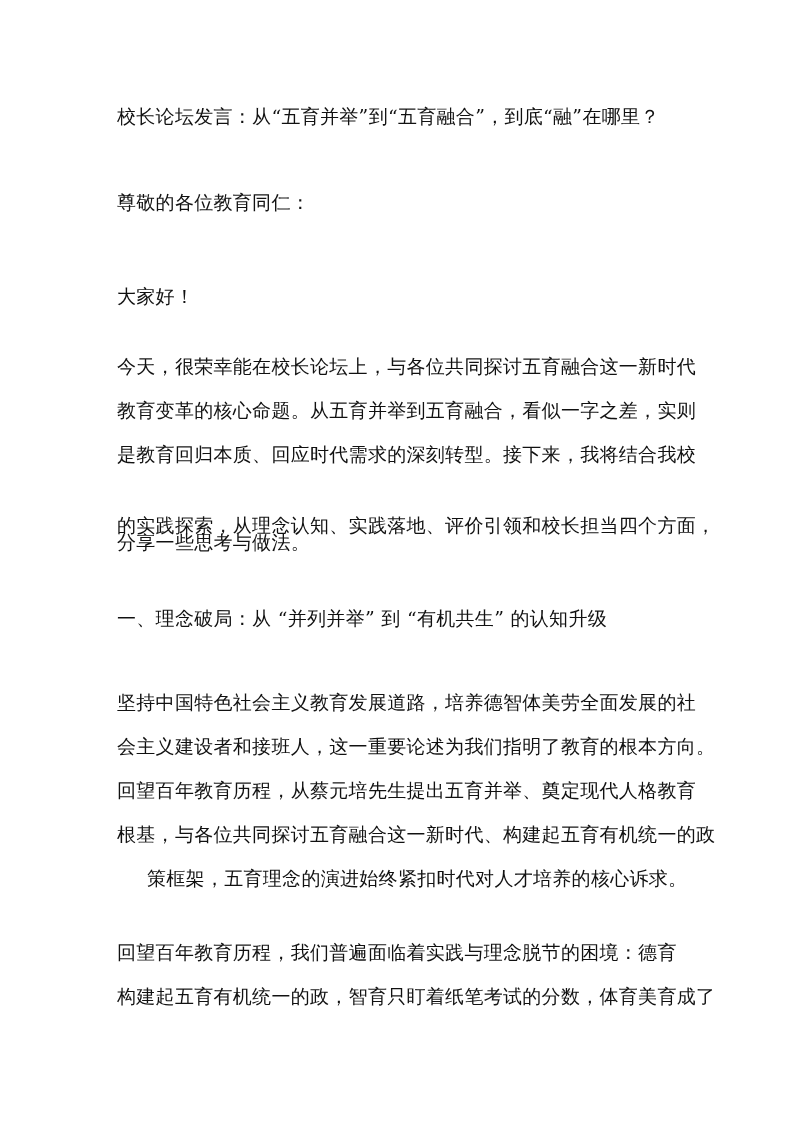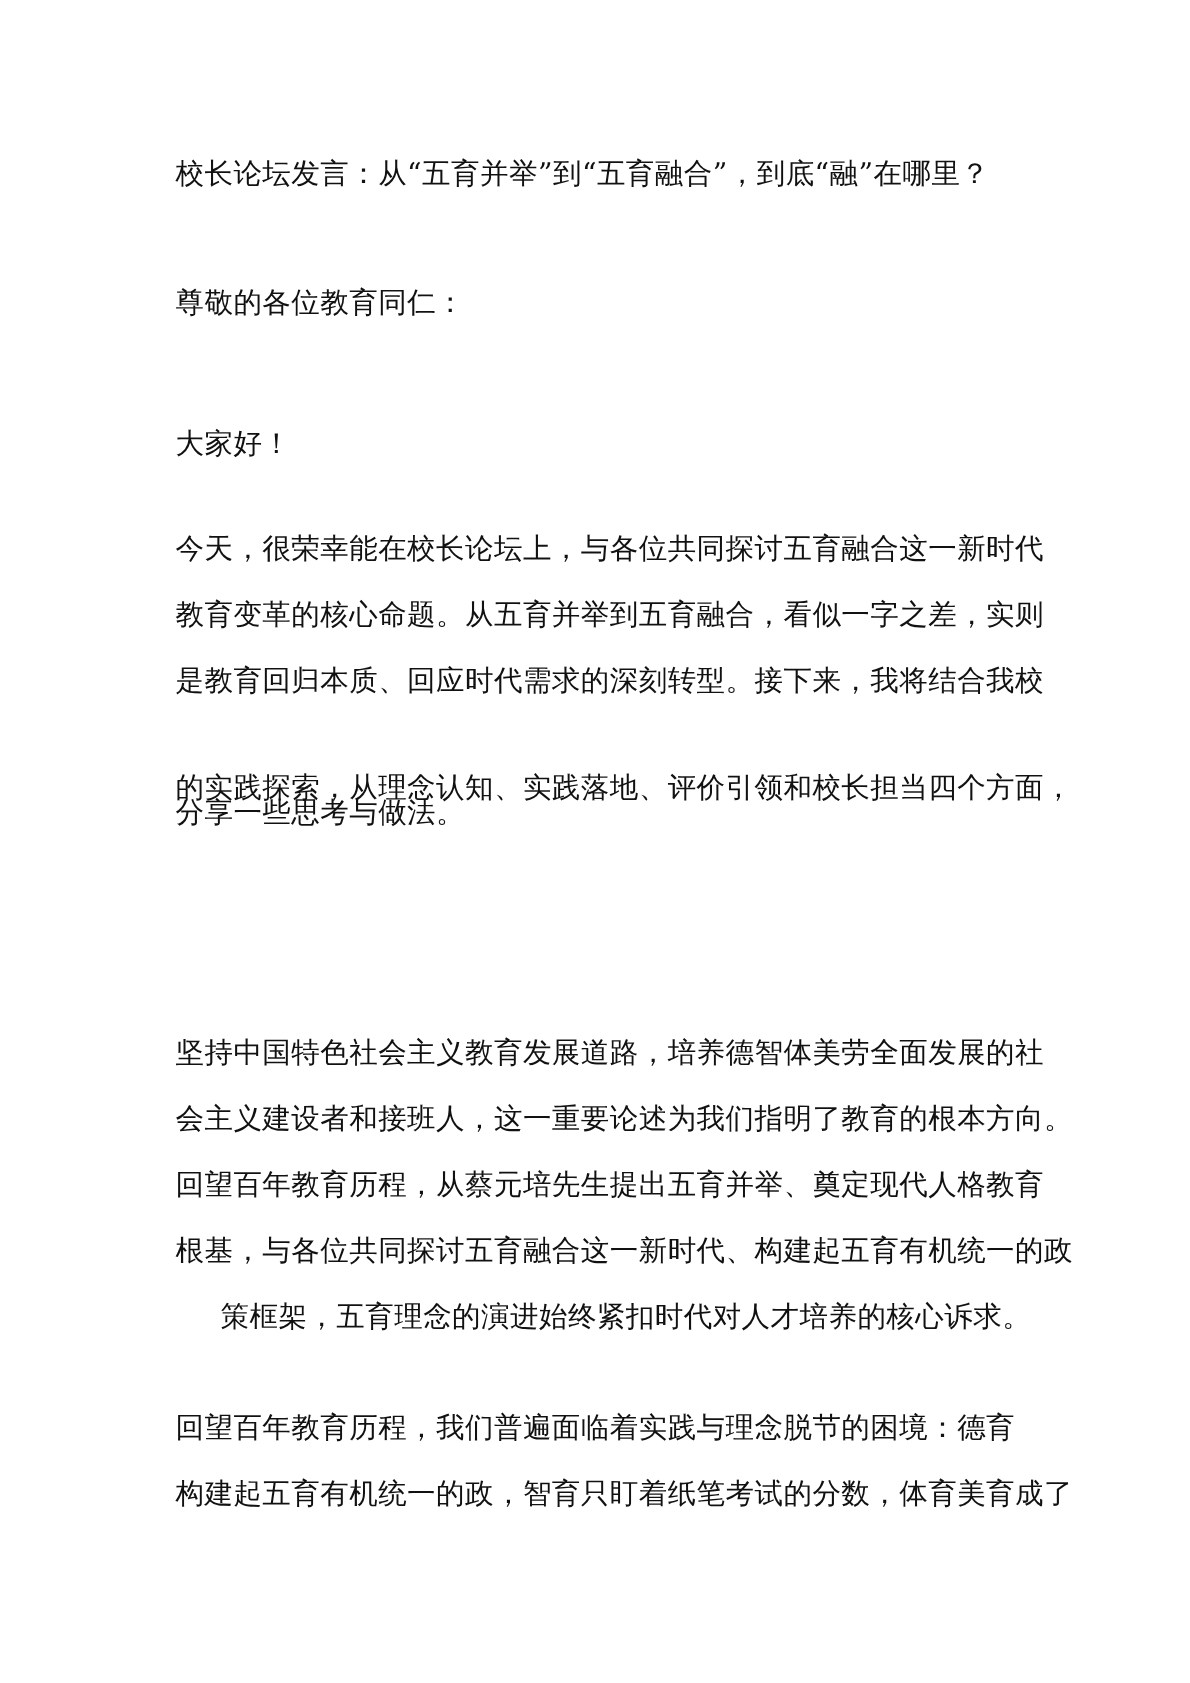--- a/index.html
+++ b/index.html
@@ -43,20 +43,21 @@
   <div class="line" style="top:272px;margin-top:12px;">大家好！</div>
 
   <div>
     <div class="line" style="top:354px;">今天，很荣幸能在校长论坛上，与各位共同探讨五育融合这一新时代</div>
     <div class="line" style="top:398px;">教育变革的核心命题。从五育并举到五育融合，看似一字之差，实则</div>
     <div class="line" style="top:442px;">是教育回归本质、回应时代需求的深刻转型。接下来，我将结合我校</div>
     <div class="line" style="top:496px;margin-top:17px;">的实践探索，从理念认知、实践落地、评价引领和校长担当四个方面，</div>
     <div class="line" style="top:530px;">分享一些思考与做法。</div>
   </div>
 
+  <div class="line" style="top:606px;">一、理念破局：从 “并列并举” 到 “有机共生” 的认知升级</div>
 
   <div>
     <div class="line" style="top:690px;">坚持中国特色社会主义教育发展道路，培养德智体美劳全面发展的社</div>
     <div class="line" style="top:734px;">会主义建设者和接班人，这一重要论述为我们指明了教育的根本方向。</div>
     <div class="line" style="top:778px;">回望百年教育历程，从蔡元培先生提出五育并举、奠定现代人格教育</div>
     <div class="line" style="top:822px;">根基，与各位共同探讨五育融合这一新时代、构建起五育有机统一的政</div>
     <div class="line" style="top:866px;margin-left:30px;">策框架，五育理念的演进始终紧扣时代对人才培养的核心诉求。</div>
   </div>
 
   <div>

